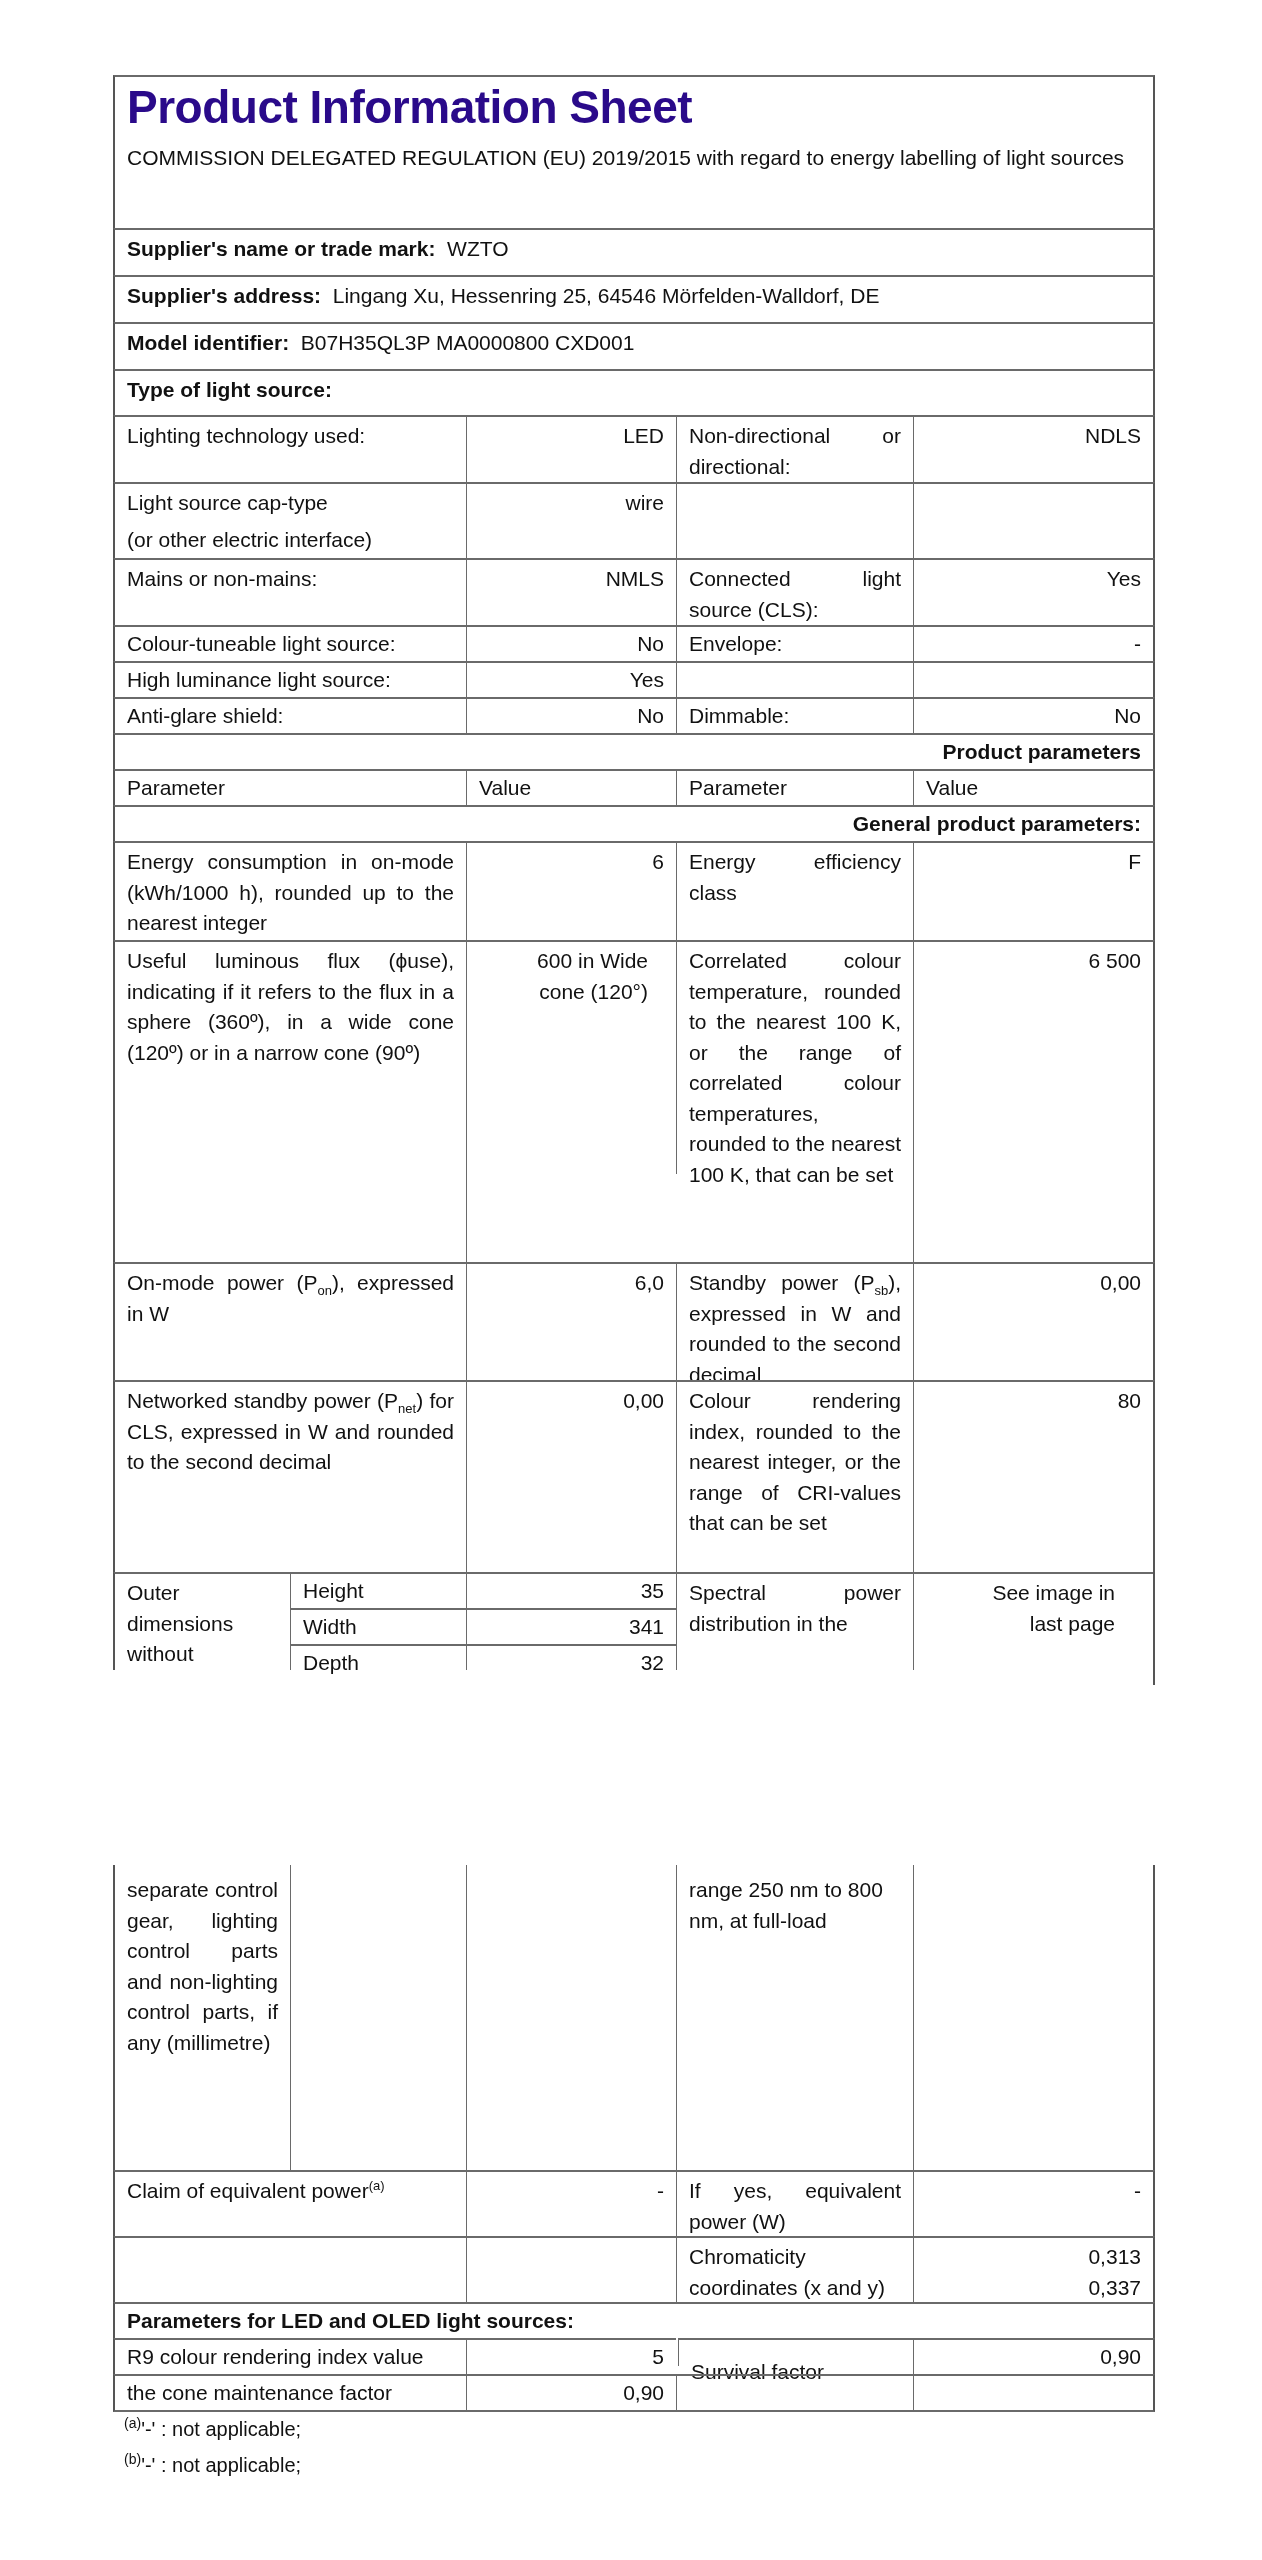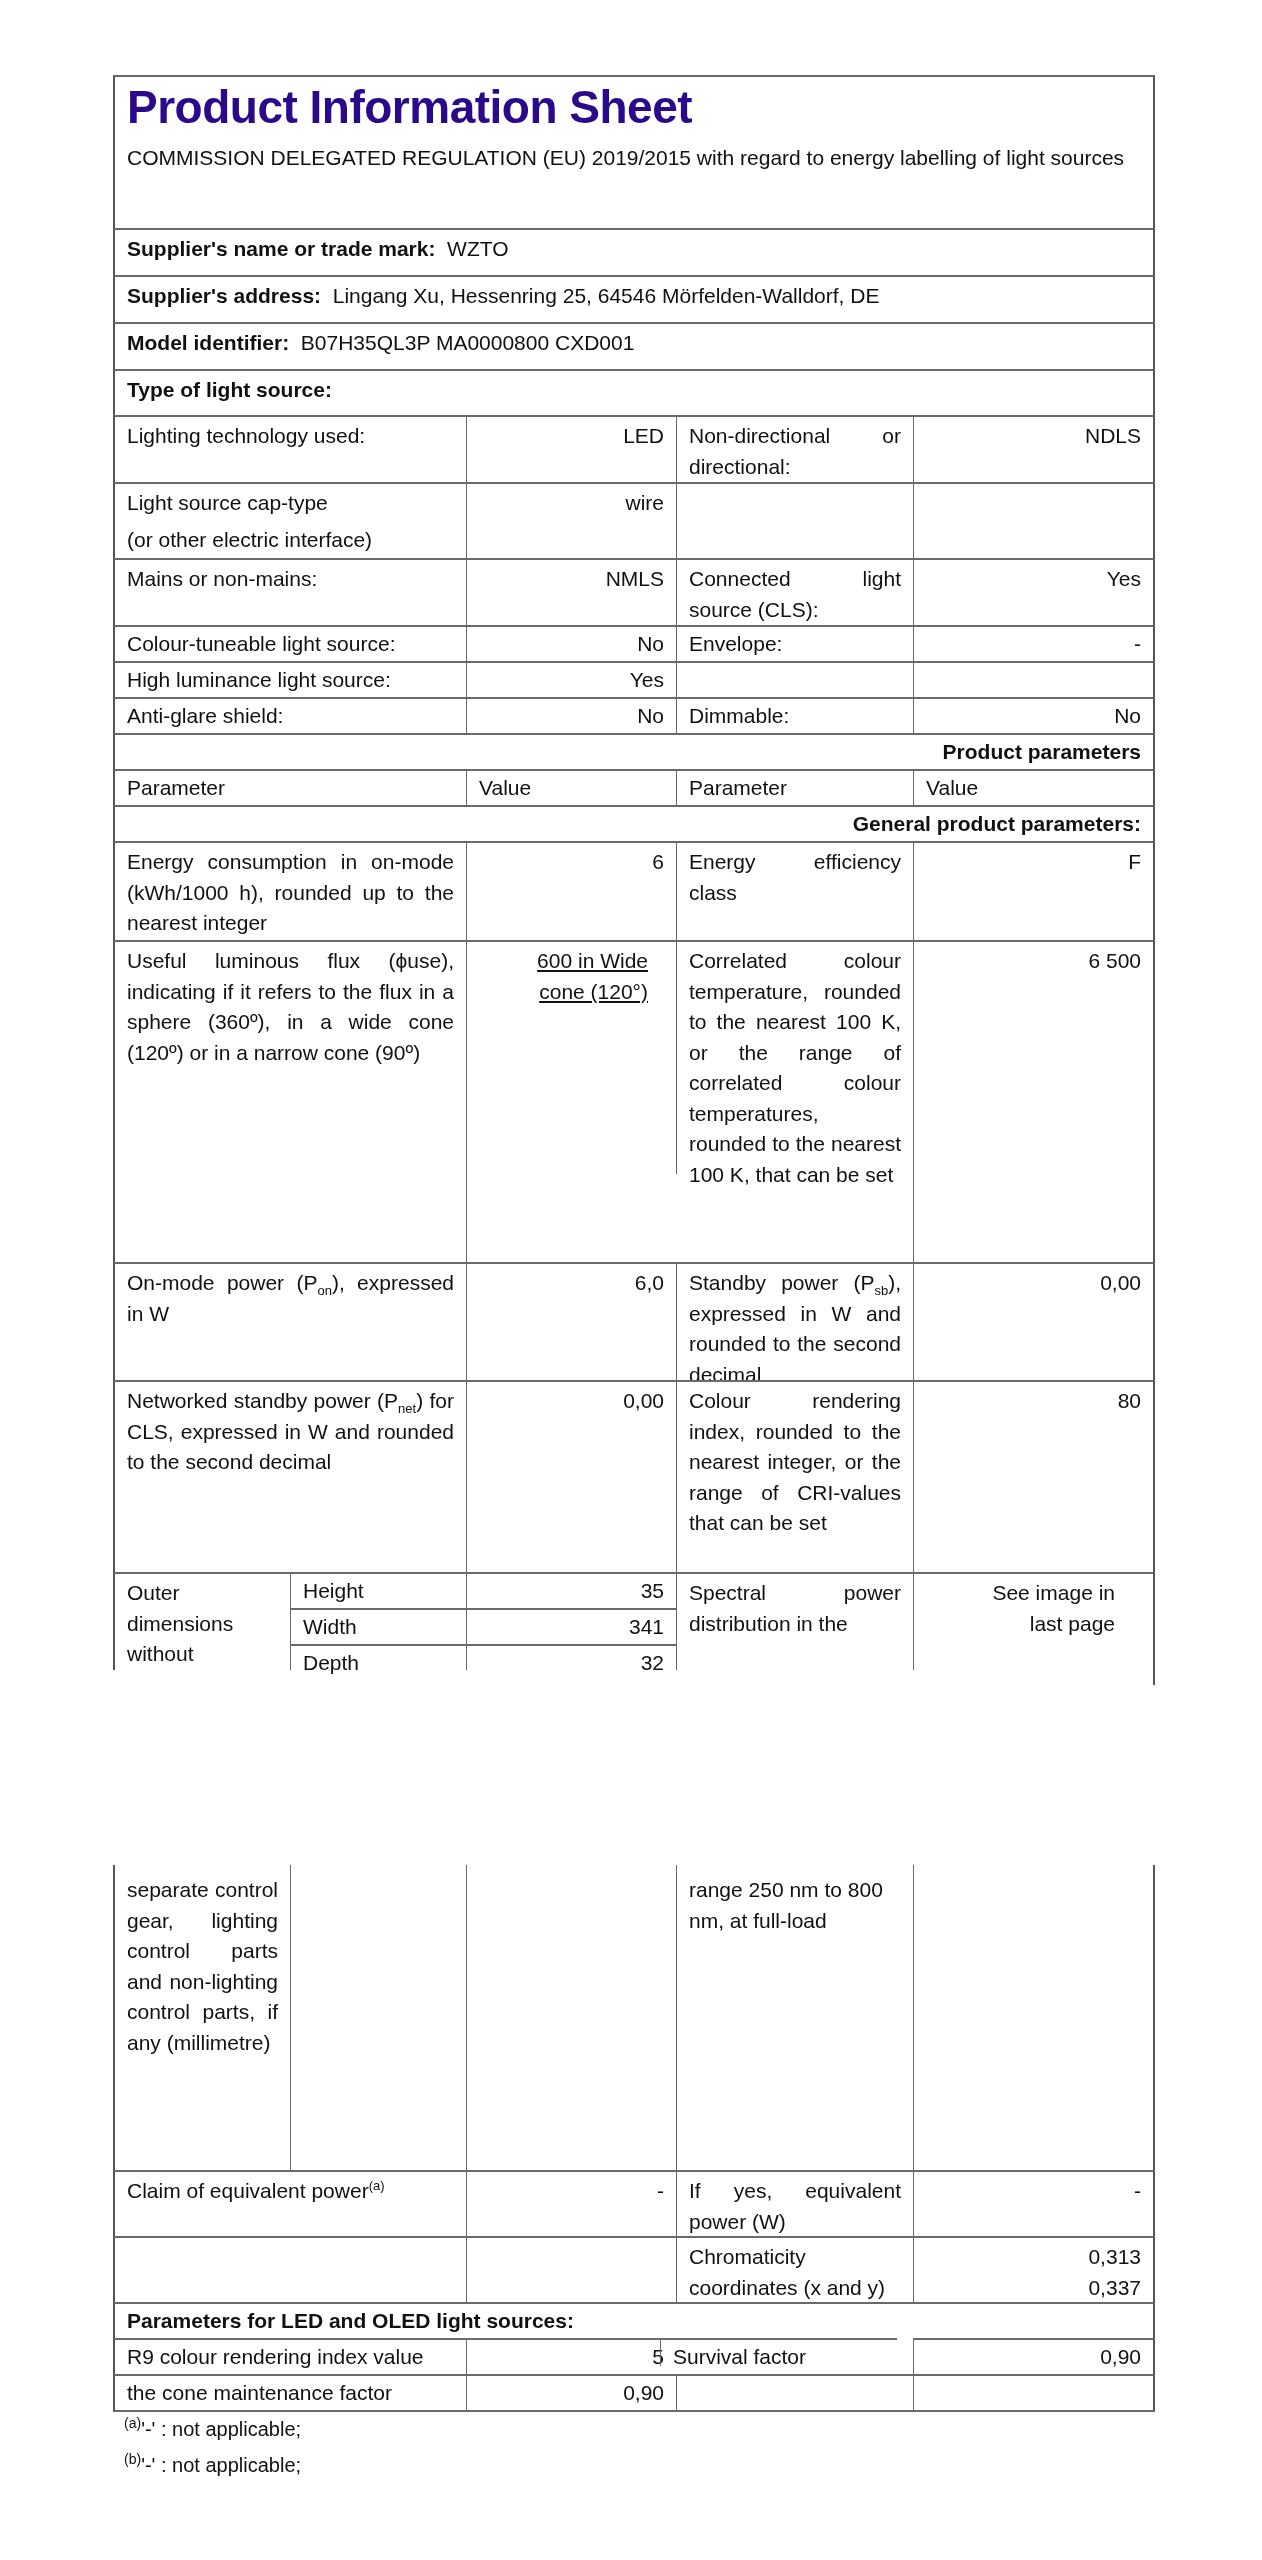--- a/index.html
+++ b/index.html
@@ -91,21 +91,21 @@
   <div class="cell bt bl br-dark" style="left:800px;top:769px;width:242px;height:36px;padding-top:2px;">Value</div>
 
   <div class="cell bt bl-dark br-dark bold center" style="left:0;top:805px;width:1042px;height:36px;padding-top:2px;">General product parameters:</div>
 
   <div class="cell bt bl-dark justify" style="left:0;top:841px;width:353px;height:99px;">Energy consumption in on-mode (kWh/1000 h), rounded up to the nearest integer</div>
   <div class="cell bt bl center" style="left:353px;top:841px;width:210px;height:99px;">6</div>
   <div class="cell bt bl justify" style="left:563px;top:841px;width:237px;height:99px;">Energy efficiency class</div>
   <div class="cell bt bl br-dark center" style="left:800px;top:841px;width:242px;height:99px;">F</div>
 
   <div class="cell bt bl-dark justify" style="left:0;top:940px;width:353px;height:322px;">Useful luminous flux (ϕuse), indicating if it refers to the flux in a sphere (360º), in a wide cone (120º) or in a narrow cone (90º)</div>
-  <div class="cell bt bl center" style="left:353px;top:940px;width:210px;height:334px;padding-left:25px;padding-right:28px;text-decoration:underline;">600 in Wide cone (120°)</div>
+  <div class="cell bt bl center" style="left:353px;top:940px;width:210px;height:334px;padding-left:25px;padding-right:28px;">600 in Wide cone (120°)</div>
   <div class="cell bt bl justify" style="left:563px;top:940px;width:237px;height:234px;">Correlated colour temperature, rounded to the nearest 100 K, or the range of correlated colour temperatures, rounded to the nearest 100 K, that can be set</div>
   <div class="cell bt bl br-dark center" style="left:800px;top:940px;width:242px;height:322px;">6 500</div>
 
   <div class="cell bt bl-dark justify" style="left:0;top:1262px;width:353px;height:118px;">
     <span>On-mode power (P</span><sub>on</sub><span>), expressed in W</span>
   </div>
   <div class="cell bt bl center" style="left:353px;top:1262px;width:210px;height:118px;">6,0</div>
   <div class="cell bt bl justify" style="left:563px;top:1262px;width:237px;height:118px;">
     <span>Standby power (P</span><sub>sb</sub><span>), expressed in W and rounded to the second decimal</span>
   </div>
@@ -150,21 +150,21 @@
   <div class="cell bt bl" style="left:563px;top:2236px;width:237px;height:66px;">Chromaticity coordinates (x and y)</div>
   <div class="cell bt bl br-dark center" style="left:800px;top:2236px;width:242px;height:66px;">
     <div>0,313</div>
     <div>0,337</div>
   </div>
 
   <div class="cell bt bl-dark br-dark bold" style="left:0;top:2302px;width:1042px;height:36px;padding-top:2px;">Parameters for LED and OLED light sources:</div>
 
   <div class="cell bt bl-dark" style="left:0;top:2338px;width:353px;height:36px;padding-top:2px;">R9 colour rendering index value</div>
   <div class="cell bt bl center" style="left:353px;top:2338px;width:210px;height:36px;padding-top:2px;">5</div>
-  <div class="cell bt bl" style="left:547px;top:2338px;width:237px;height:28px;padding-top:2px;">Survival factor</div>
+  <div class="cell bt bl" style="left:565px;top:2338px;width:237px;height:28px;padding-top:17px;">Survival factor</div>
   <div class="cell bt bl br-dark center" style="left:800px;top:2338px;width:242px;height:36px;padding-top:2px;">0,90</div>
 
   <div class="cell bt bb bl-dark" style="left:0;top:2374px;width:353px;height:38px;padding-top:2px;">the cone maintenance factor</div>
   <div class="cell bt bb bl center" style="left:353px;top:2374px;width:210px;height:38px;padding-top:2px;">0,90</div>
   <div class="cell bt bb bl" style="left:563px;top:2374px;width:237px;height:38px;"></div>
   <div class="cell bt bb bl br-dark" style="left:800px;top:2374px;width:242px;height:38px;"></div>
 </div>
 
 <div class="footnote" style="top:2418px;">
   <sup>(a)</sup><span>'-' : not applicable;</span>

